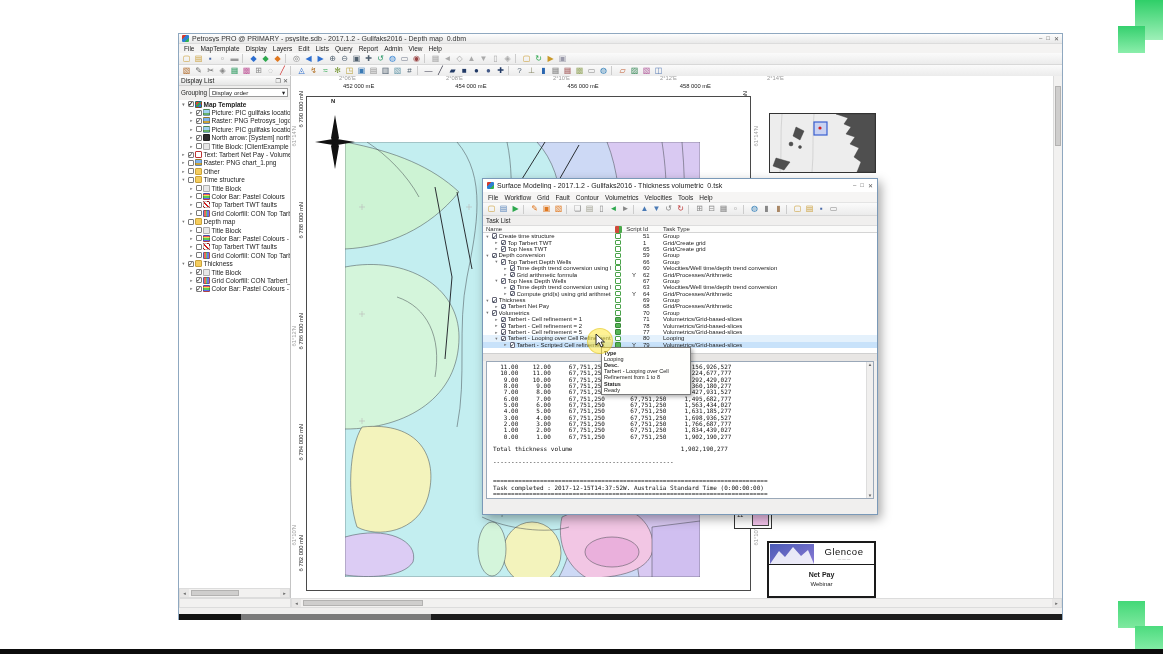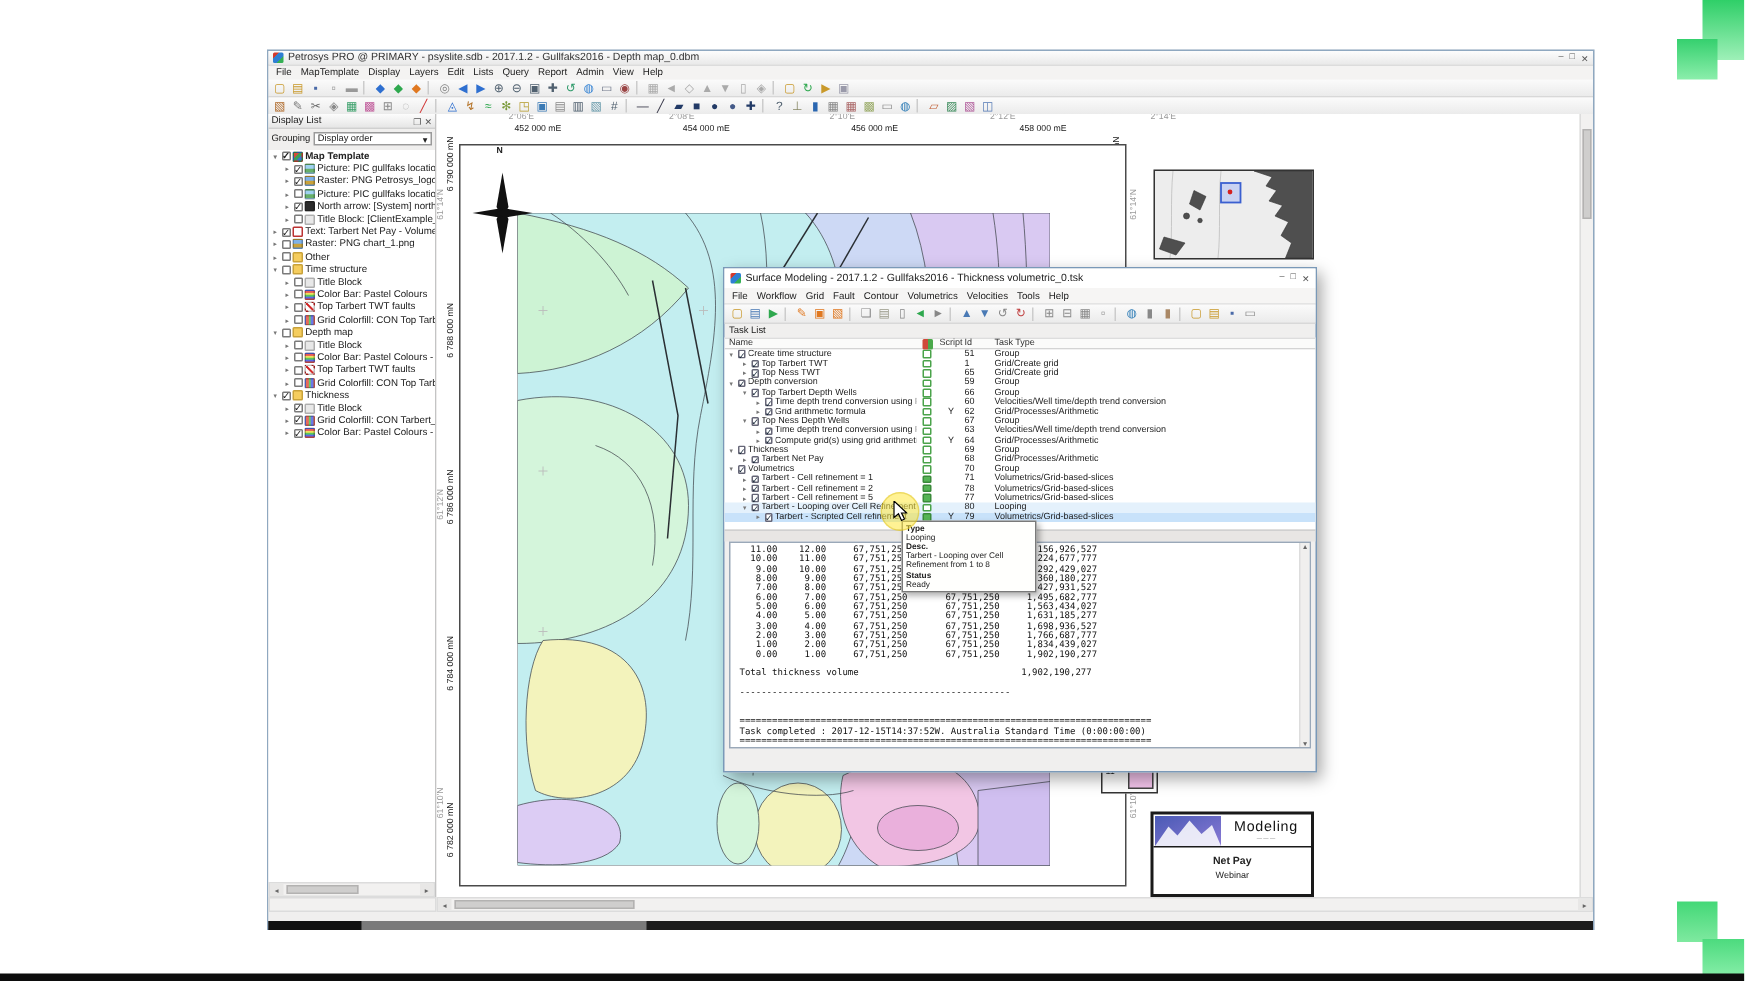--- a/index.html
+++ b/index.html
@@ -550,21 +550,21 @@
                     <linearGradient id="lg" x1="0" y1="0" x2="1" y2="1">
                   <stop offset="0" stop-color="#4a5ab5"></stop>
                       <stop offset="1" stop-color="#8a7ad5"></stop>
                 </linearGradient>
                   </defs>
                 <rect width="44" height="20" fill="url(#lg)"></rect>
                 <polygon points="0,20 9,7 15,13 23,3 31,12 38,6 44,20" fill="rgba(255,255,255,0.85)"></polygon>
               </svg>
             </div>
             <div class="nm">
-              <span>Modeling</span>
+              <span>Glencoe</span>
               <small>— — —</small>
             </div>
           </div>
           <div class="l1">Net Pay</div>
           <div class="l2">Webinar</div>
         </div>
 
         <div id="vscroll">
             <div class="vthumb"></div>
           </div>

